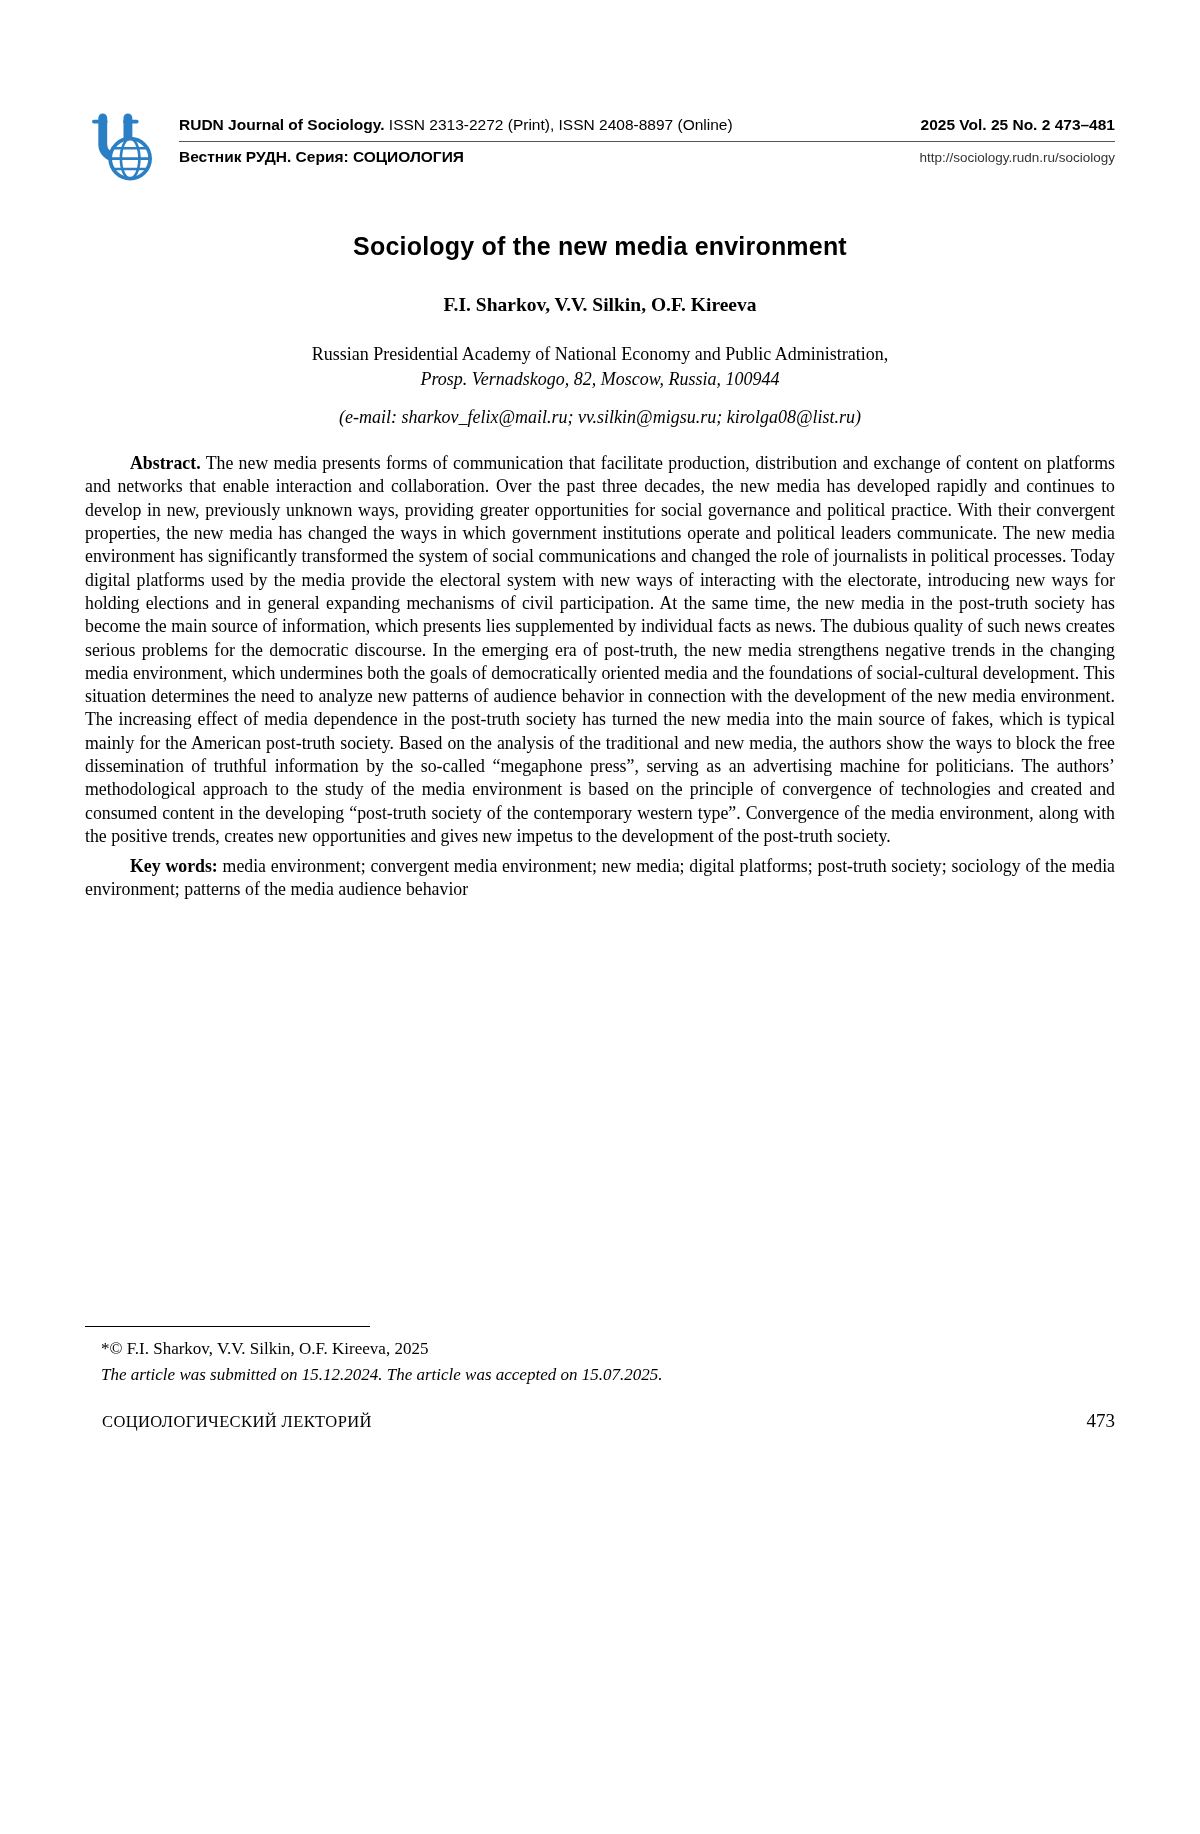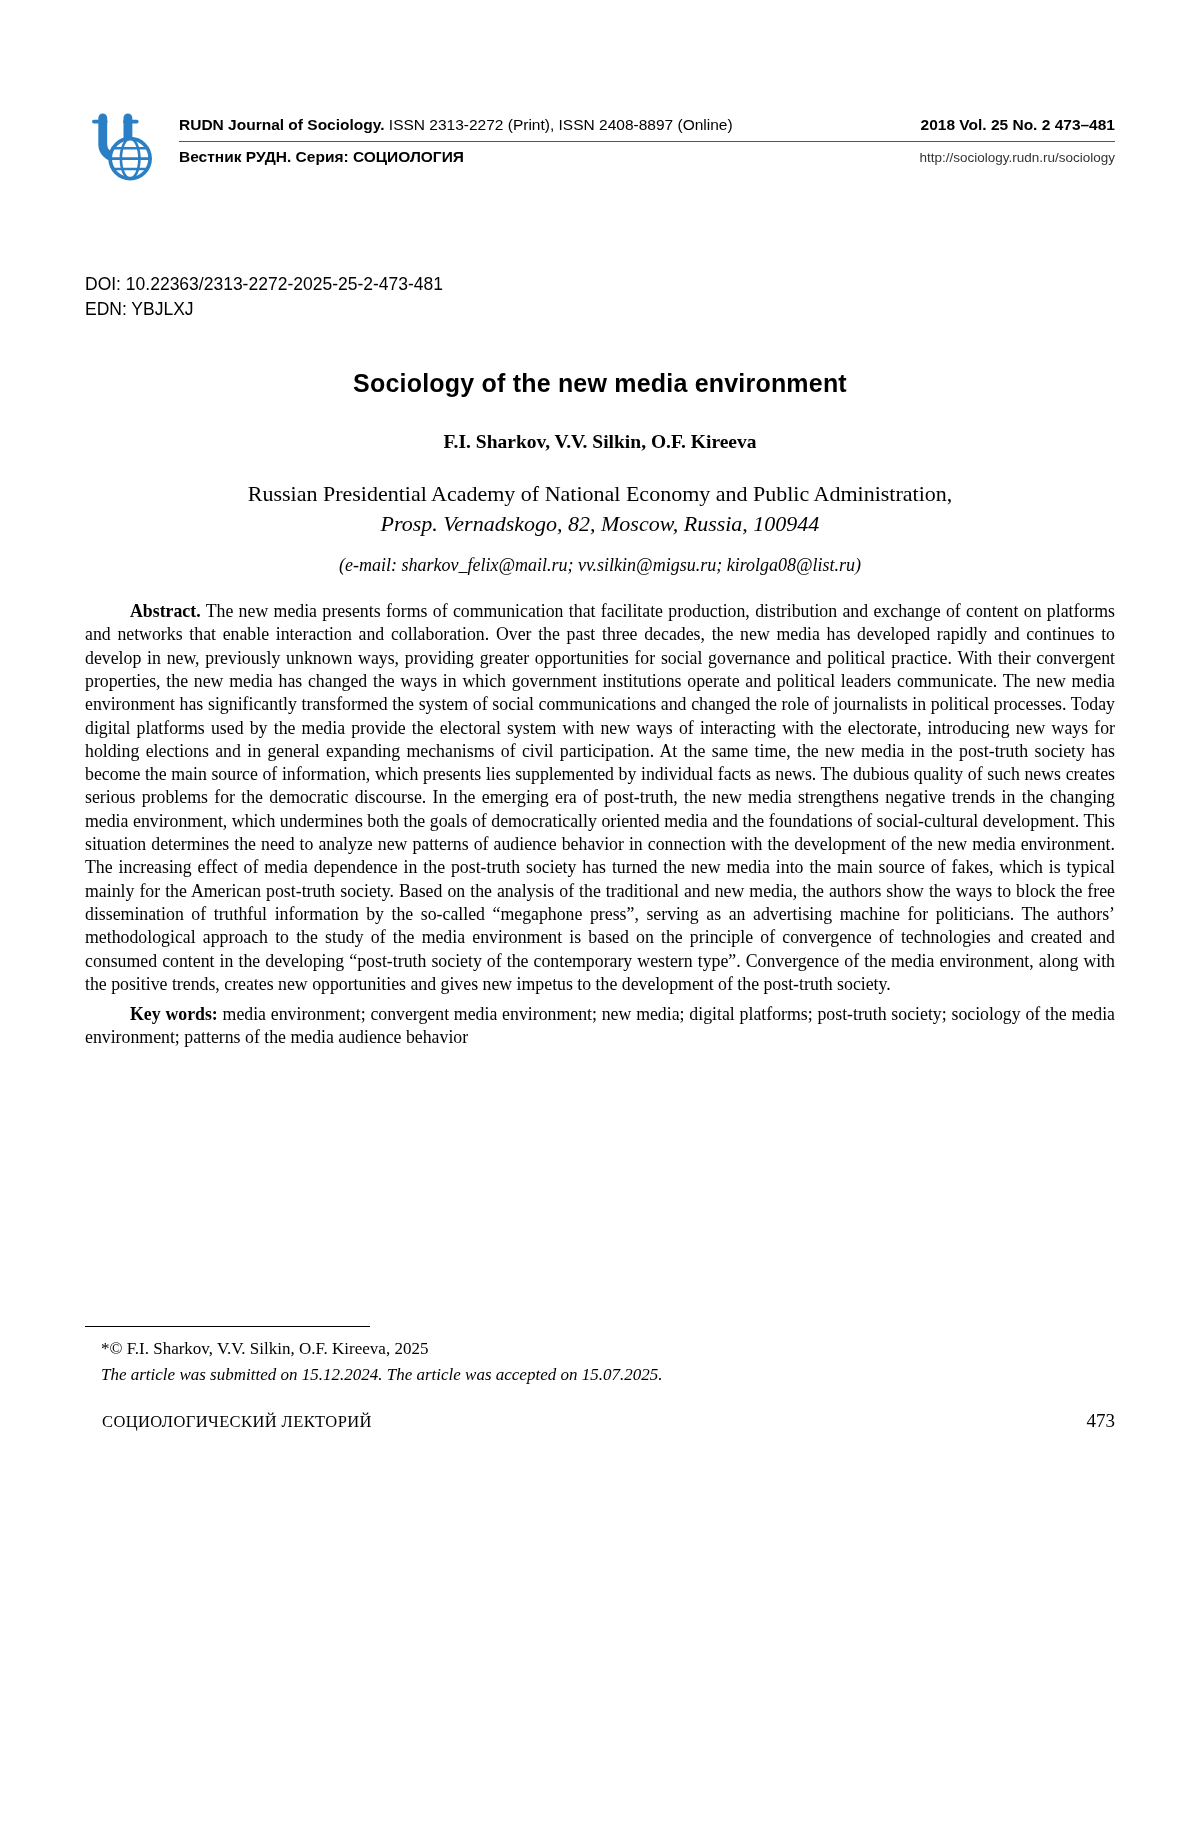--- a/index.html
+++ b/index.html
@@ -70,21 +70,21 @@
   }
   .authors {
     margin-top: 30px;
     text-align: center;
     font-weight: bold;
     font-size: 19.5px;
   }
   .affil {
     margin-top: 26px;
     text-align: center;
-    font-size: 22px;
+    font-size: 18px;
     line-height: 1.4;
   }
   .email {
     margin-top: 15px;
     text-align: center;
     font-size: 18px;
     font-style: italic;
   }
 
   
@@ -146,33 +146,29 @@
           <circle cx="61" cy="63" r="27" stroke-width="5" fill="#ffffff"></circle>
           <ellipse cx="61" cy="63" rx="12.5" ry="27" stroke-width="3.5"></ellipse>
           <path d="M34 63 h54" stroke-width="3.5"></path>
           <path d="M38 49 h46 M38 77 h46" stroke-width="3.5"></path>
         </g>
       </svg>
     </div>
     <div class="header-text">
       <div class="hrow1">
         <span><span class="b">RUDN Journal of Sociology.</span><span> ISSN 2313-2272 (Print), ISSN 2408-8897 (Online)</span></span>
-        <span class="b">2018 Vol. 25 No. 2 473–481</span>
+        <span class="b">2025 Vol. 25 No. 2 473–481</span>
       </div>
       <div class="hrow2">
         <span class="b">Вестник РУДН. Серия: СОЦИОЛОГИЯ</span>
         <span class="url">http://sociology.rudn.ru/sociology</span>
       </div>
     </div>
   </div>
 
-  <div class="meta">
-    <div>DOI: 10.22363/2313-2272-2025-25-2-473-481</div>
-    <div>EDN: YBJLXJ</div>
-  </div>
 
   <h1 class="title">
     <span>Sociology of the new media environment</span><br>
   </h1>
 
   <div class="authors">F.I. Sharkov, V.V. Silkin, O.F. Kireeva</div>
 
   <div class="affil">
     <div>Russian Presidential Academy of National Economy and Public Administration,</div>
     <div class="it">Prosp. Vernadskogo, 82, Moscow, Russia, 100944</div>

